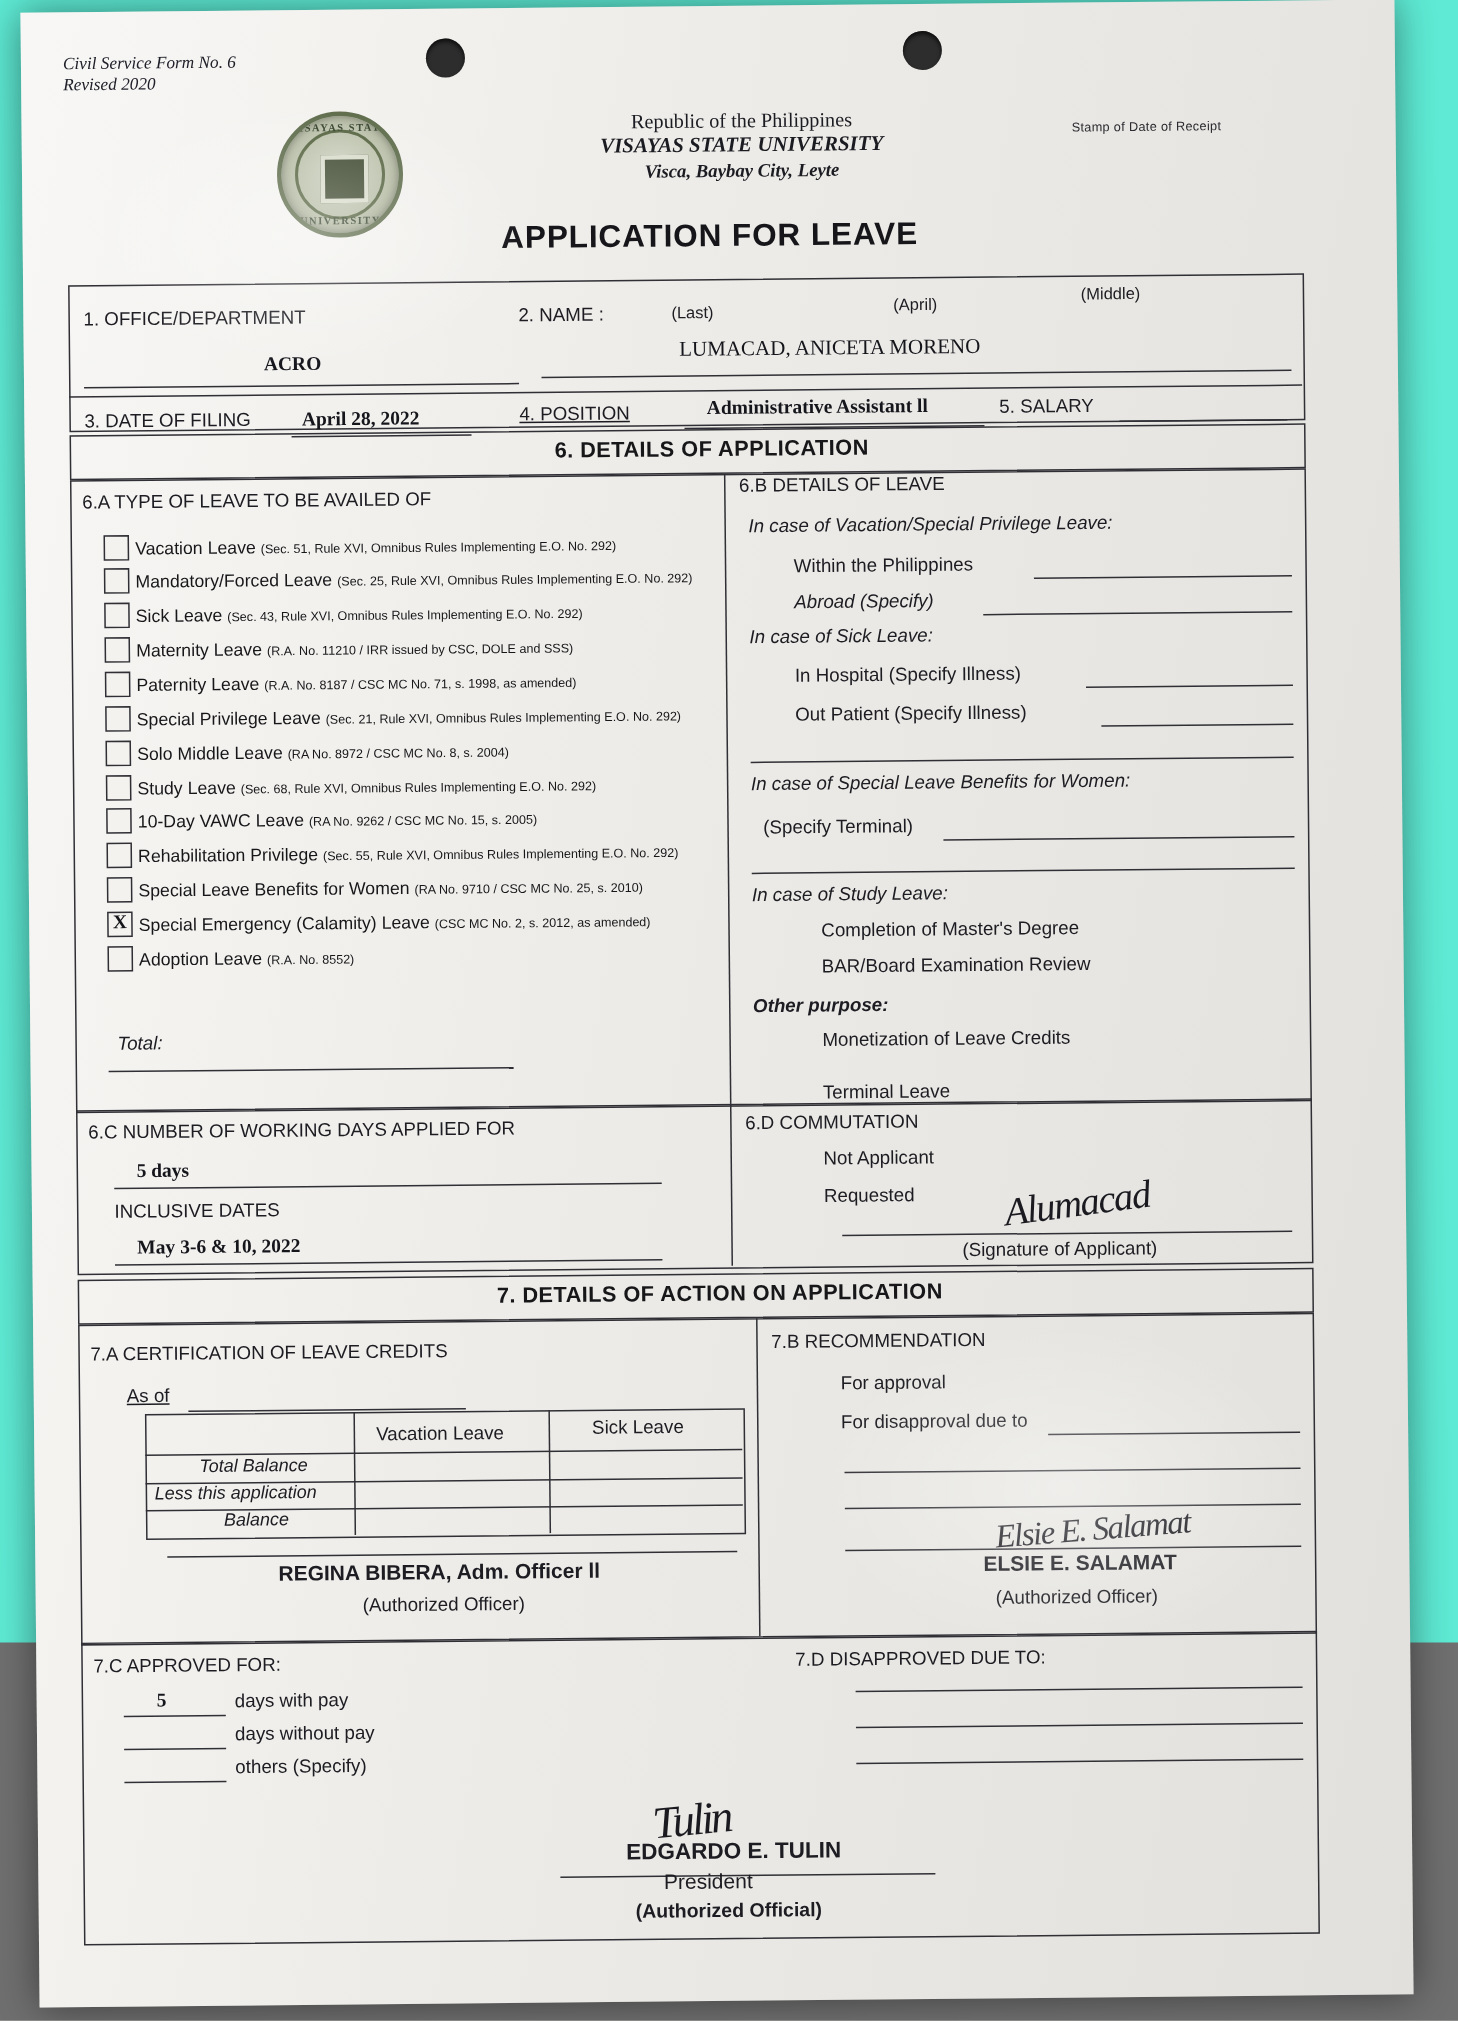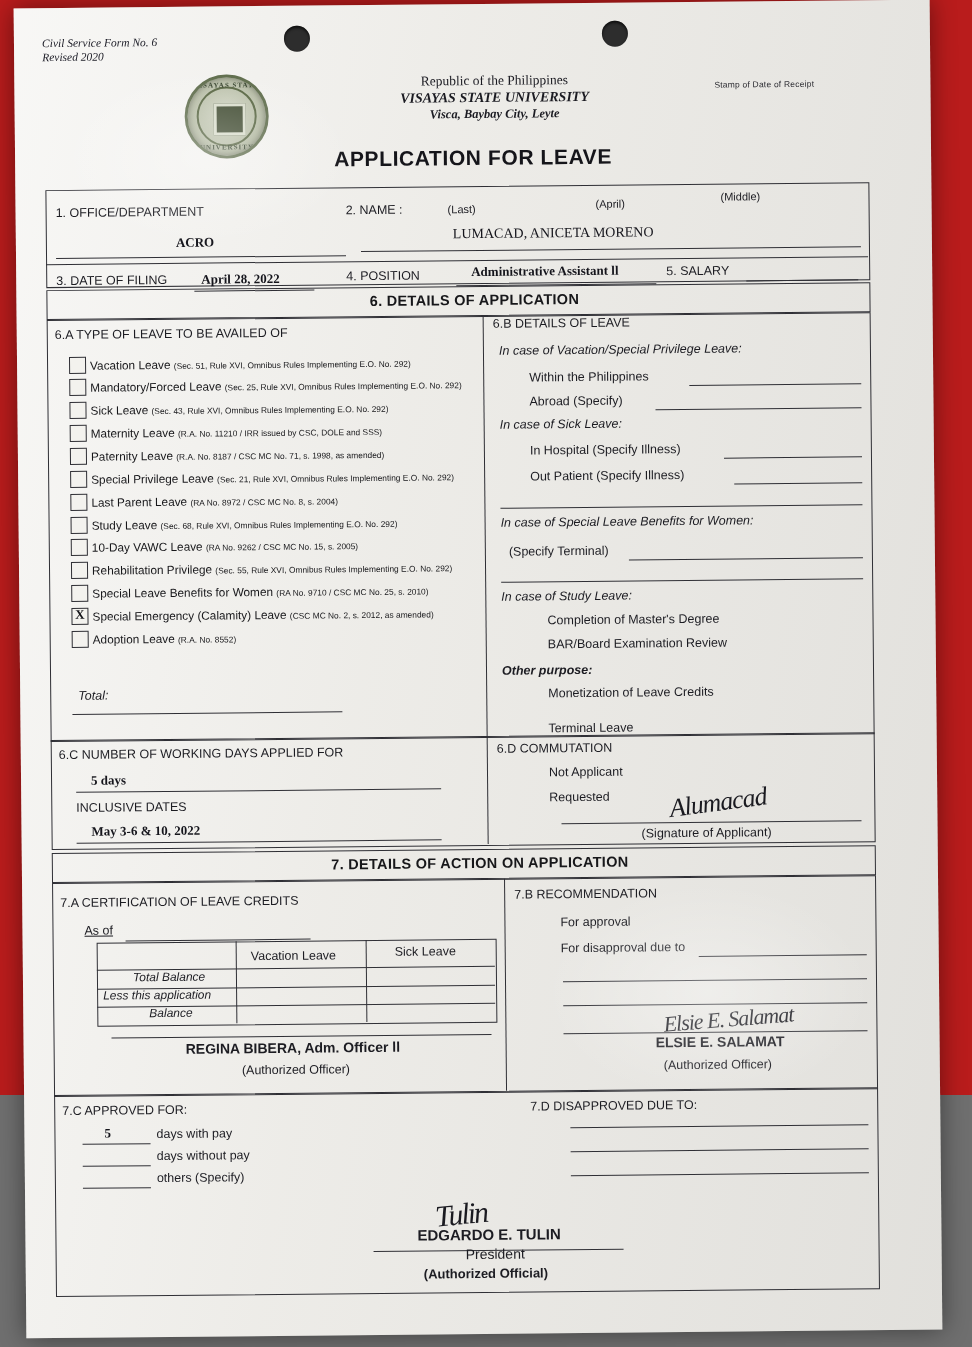--- a/index.html
+++ b/index.html
@@ -10,21 +10,21 @@
   body {
     width: 972px;
     height: 1347px;
     overflow: hidden;
     font-family: "Liberation Sans", sans-serif;
   }
   .page {
     position: relative;
     width: 972px;
     height: 1095px;
-    background: #b91c1c;
+    background: #5eead4;
   }
   
   .paper {
     position: absolute;
     left: 20px;
     top: 4px;
     width: 916px;
     height: 1330px;
     background: #efeeea;
     transform: rotate(-0.55deg);
@@ -225,21 +225,21 @@
 
       <div class="fill" style="position:absolute; left:160px; top:228px;">ACRO</div>
       <div class="fill" style="position:absolute; left:437px; top:222px; font-weight:normal; font-size:14px;">LUMACAD, ANICETA MORENO</div>
       <div class="hline" style="left:40px; top:250px; width:290px;"></div>
       <div class="hline" style="left:345px; top:246px; width:500px;"></div>
 
       <div class="lbl" style="left:40px; top:266px;">3.  DATE OF FILING</div>
       <div class="fill" style="position:absolute; left:185px; top:265px;">April 28, 2022</div>
       <div class="hline" style="left:178px; top:284px; width:120px;"></div>
 
-      <div class="lbl" style="left:330px; top:264px;">4.  POSITION</div>
+      <div class="lbl" style="left:330px; top:264px;text-decoration:underline;">4.  POSITION</div>
       <div class="fill" style="position:absolute; left:455px; top:260px;">Administrative Assistant ll</div>
       <div class="hline" style="left:440px; top:281px; width:200px;"></div>
 
       <div class="lbl" style="left:650px; top:262px;">5.  SALARY</div>
       <div class="hline" style="left:730px; top:279px; width:112px;"></div>
 
       <div class="bx" style="left:30px; top:282px; width:822px; height:28px;"></div>
       <div class="bandtitle" style="left:0; top:288px;">6.  DETAILS OF APPLICATION</div>
 
       <div class="bx" style="left:30px; top:312px; width:822px; height:420px;"></div>
@@ -282,21 +282,21 @@
         </div>
 
         <div class="cb" style="left:52px; top:463px;"></div>
         <div class="leave-item" style="left:73px; top:465px;">
           <span>Special Privilege Leave</span>
           <span class="cite">(Sec. 21, Rule XVI, Omnibus Rules Implementing E.O. No. 292)</span>
         </div>
 
         <div class="cb" style="left:52px; top:486px;"></div>
         <div class="leave-item" style="left:73px; top:488px;">
-          <span>Last Parent Leave</span>
+          <span>Solo Middle Leave</span>
           <span class="cite">(RA No. 8972 / CSC MC No. 8, s. 2004)</span>
         </div>
 
         <div class="cb" style="left:52px; top:509px;"></div>
         <div class="leave-item" style="left:73px; top:511px;">
           <span>Study Leave</span>
           <span class="cite">(Sec. 68, Rule XVI, Omnibus Rules Implementing E.O. No. 292)</span>
         </div>
 
         <div class="cb" style="left:52px; top:531px;"></div>
@@ -331,21 +331,21 @@
           <span class="cite">(R.A. No. 8552)</span>
         </div>
       </div>
 
       <div class="lbl ital" style="left:58px; top:681px;">Total:</div>
       <div class="hline" style="left:52px; top:706px; width:270px;"></div>
 
       <div class="lbl ital" style="left:482px; top:340px;">In case of Vacation/Special Privilege Leave:</div>
       <div class="lbl" style="left:512px; top:367px;">Within the Philippines</div>
       <div class="hline" style="left:672px; top:383px; width:172px;"></div>
-      <div class="lbl" style="left:512px; top:391px;">Abroad (Specify)</div>
+      <div class="lbl" style="left:512px; top:391px;font-style:italic;">Abroad (Specify)</div>
       <div class="hline" style="left:638px; top:407px; width:206px;"></div>
 
       <div class="lbl ital" style="left:482px; top:414px;">In case of Sick Leave:</div>
       <div class="lbl" style="left:512px; top:440px;">In Hospital (Specify Illness)</div>
       <div class="hline" style="left:706px; top:456px; width:138px;"></div>
       <div class="lbl" style="left:512px; top:466px;">Out Patient (Specify Illness)</div>
       <div class="hline" style="left:716px; top:482px; width:128px;"></div>
       <div class="hline" style="left:482px; top:504px; width:362px;"></div>
 
       <div class="lbl ital" style="left:482px; top:512px;">In case of Special Leave Benefits for Women:</div>
@@ -427,21 +427,21 @@
       <div class="lbl" style="left:132px; top:1164px;">others (Specify)</div>
 
       <div class="lbl" style="left:506px; top:1096px;">7.D   DISAPPROVED DUE TO:</div>
       <div class="hline" style="left:546px; top:1124px; width:298px;"></div>
       <div class="hline" style="left:546px; top:1148px; width:298px;"></div>
       <div class="hline" style="left:546px; top:1172px; width:298px;"></div>
 
       <div class="sig sig3">Tulin</div>
       <div class="hline" style="left:348px; top:1246px; width:250px;"></div>
       <div class="lbl bold" style="left:392px; top:1222px; font-size:15px;">EDGARDO E. TULIN</div>
-      <div class="lbl" style="left:440px; top:1242px; font-size:14px;">President</div>
+      <div class="lbl" style="left:417px; top:1242px; font-size:14px;">President</div>
       <div class="lbl bold" style="left:398px; top:1262px; font-size:13px;">(Authorized Official)</div>
 
       <div class="smear" style="left:40px; top:60px; width:300px; height:180px;"></div>
       <div class="smear" style="left:520px; top:880px; width:330px; height:220px;"></div>
     </div>
 
     <div class="hole h1"></div>
     <div class="hole h2"></div>
   </div>
 </div>

